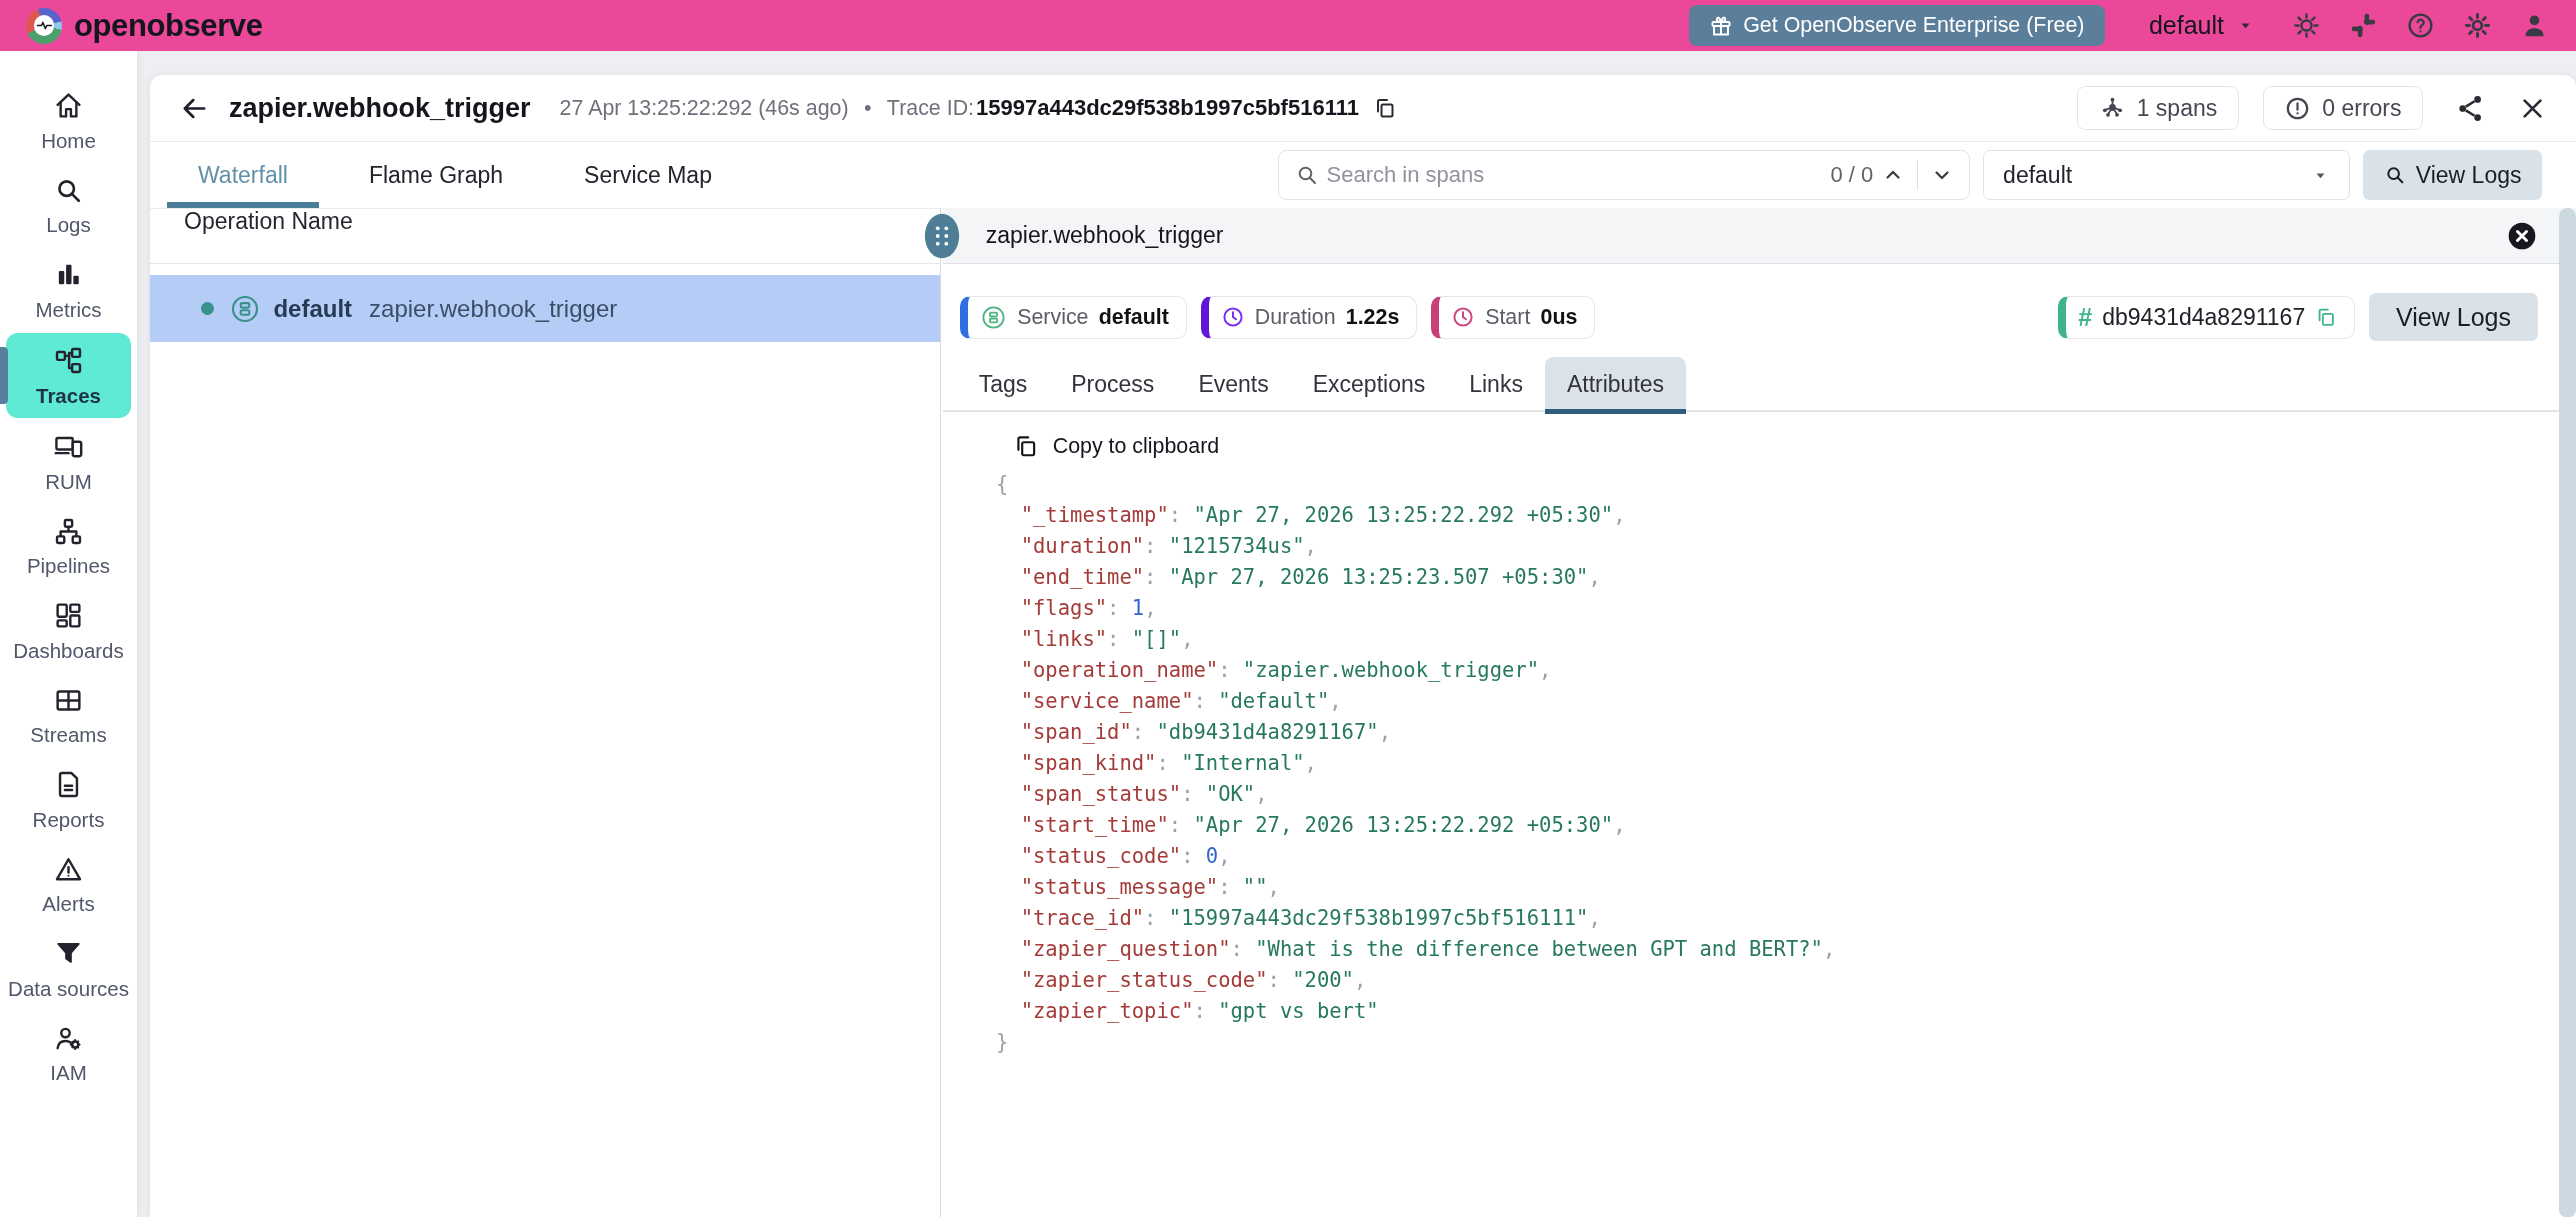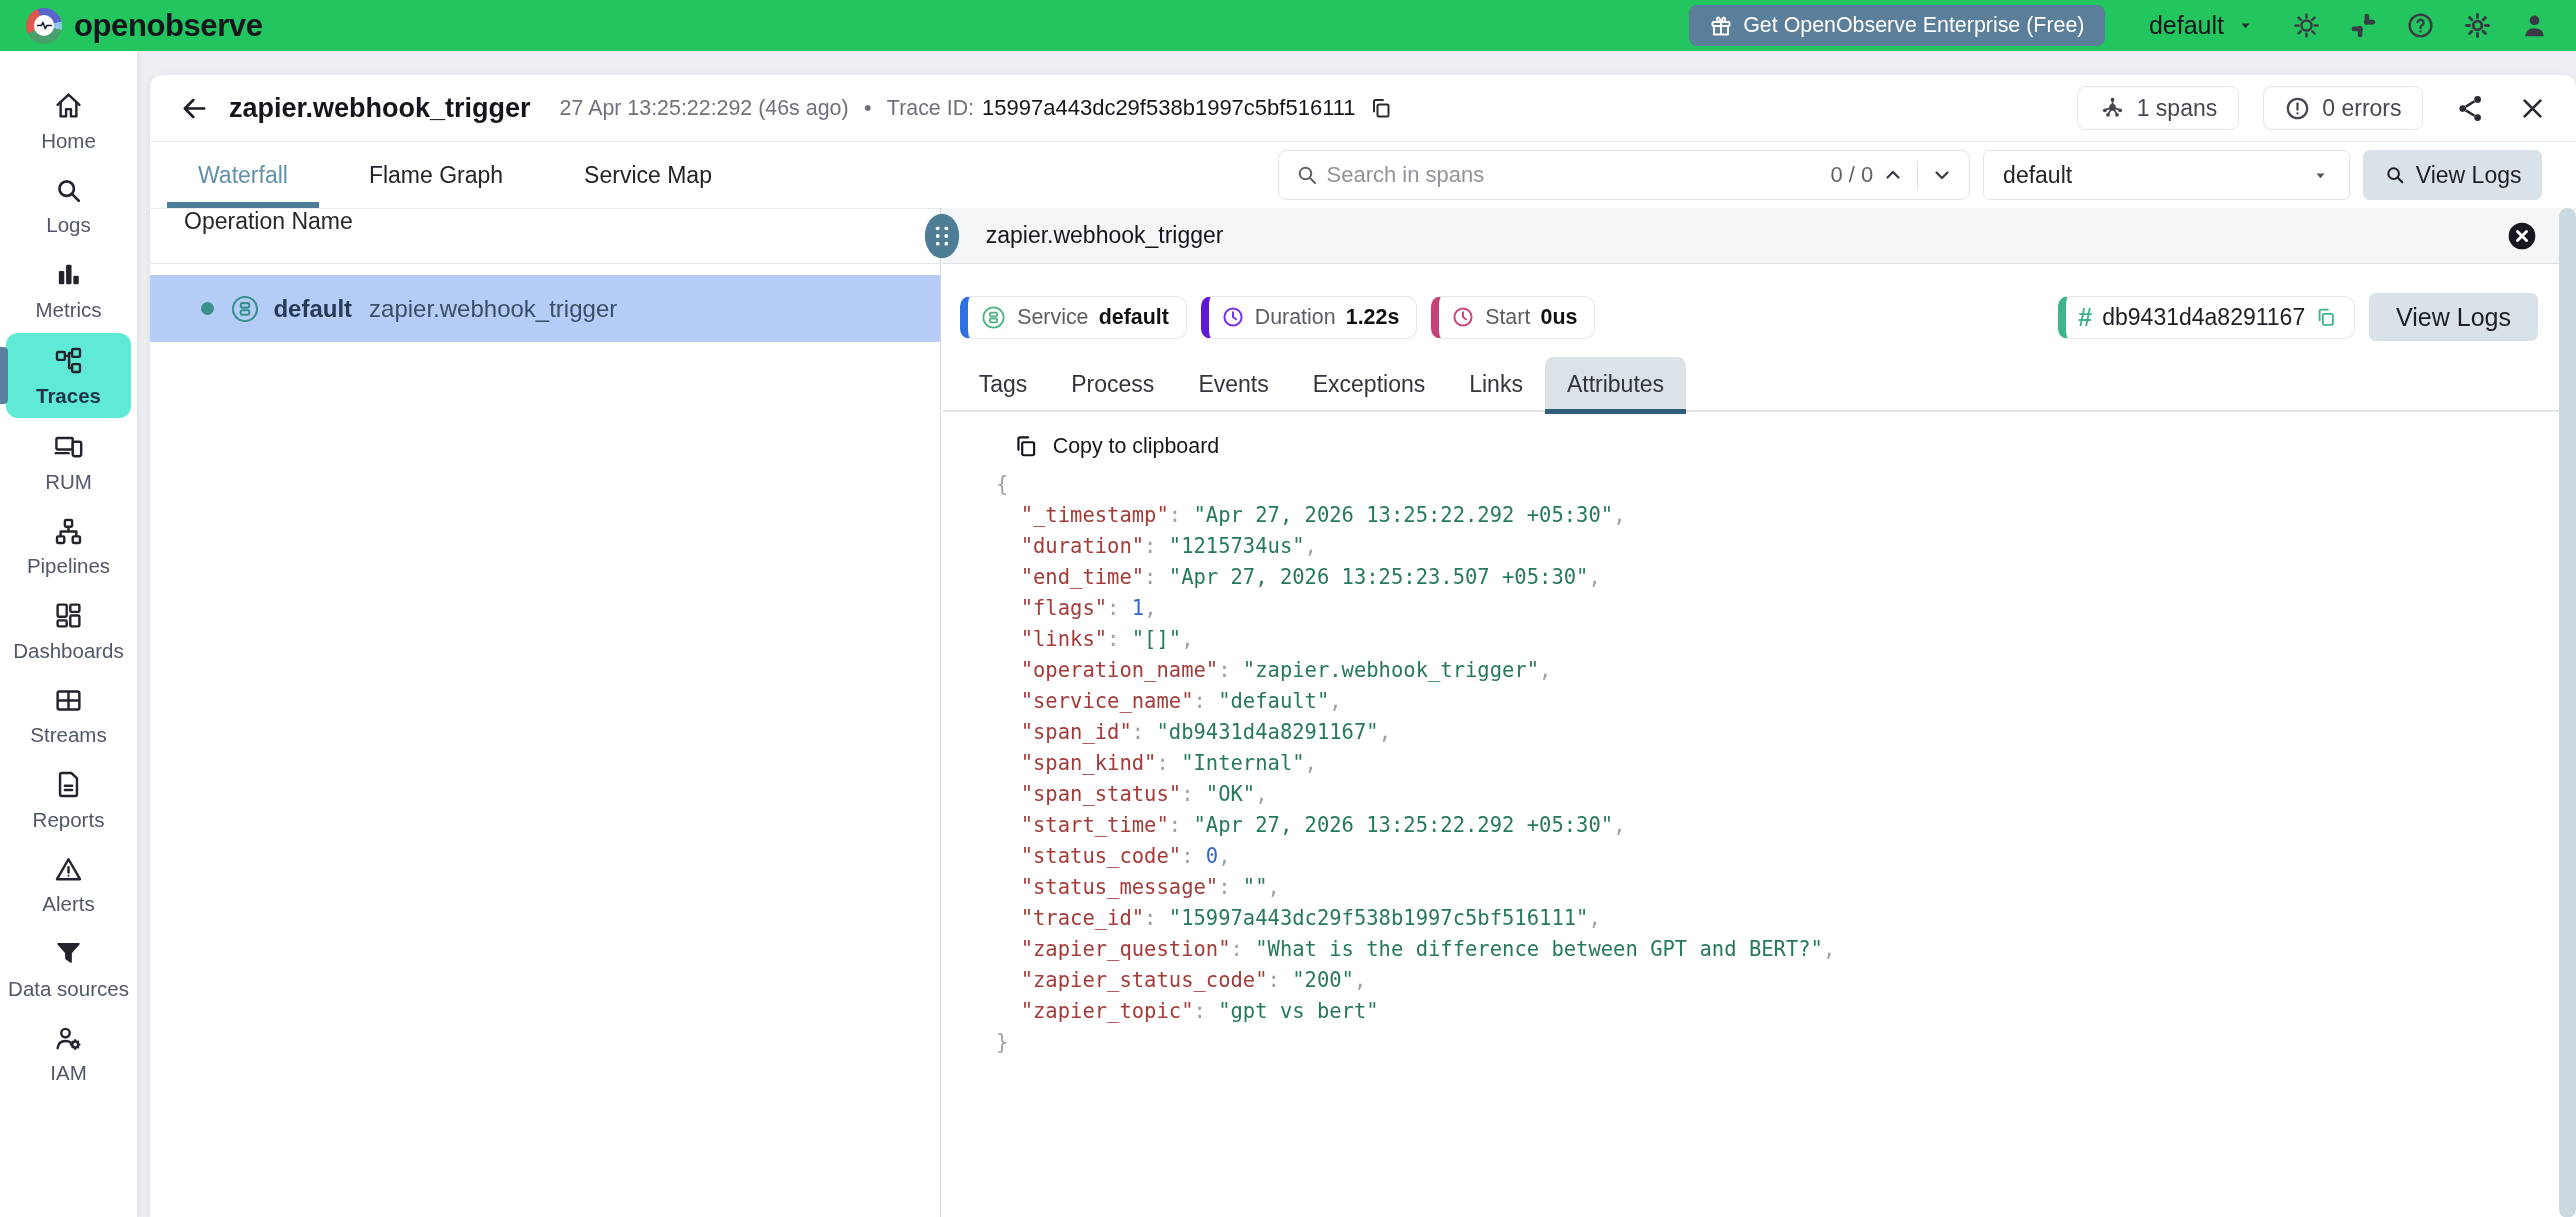--- a/index.html
+++ b/index.html
@@ -1,21 +1,21 @@
 <!DOCTYPE html>
 <html style="font-size:13.7px"><head>
 <meta charset="utf-8">
 <style>
   *{margin:0;padding:0;box-sizing:border-box}
   html,body{width:2576px;height:1218px}
   body{position:relative;overflow:hidden;background:#edeff2;font-family:"Liberation Sans",sans-serif;color:#1c1c28}
   svg{display:block;flex:none}
 
   
-  .topbar{position:absolute;left:0;top:0;width:2576px;height:51px;background:#22c55e;display:flex;align-items:center;padding:0 26px;z-index:5}
+  .topbar{position:absolute;left:0;top:0;width:2576px;height:51px;background:#ec4899;display:flex;align-items:center;padding:0 26px;z-index:5}
   .logo-badge{width:36px;height:36px;border-radius:50%;background:conic-gradient(from 0deg,#5a64cc 0 75deg,#8ec9ea 75deg 102deg,#49a06a 102deg 245deg,#dd5750 245deg 340deg,#5a64cc 340deg 360deg);display:flex;align-items:center;justify-content:center}
   .logo-core{width:20.5px;height:20.5px;border-radius:50%;background:#fff;display:flex;align-items:center;justify-content:center}
   .brand{font-size:31px;font-weight:800;letter-spacing:-0.4px;color:#15151d;margin-left:12px}
   .tb-spacer{flex:1}
   .ent-btn{height:41px;padding:0 20.5px;border-radius:7.7px;background:#5b7e9a;color:#fff;font-size:21.4px;display:flex;align-items:center;gap:10.2px;cursor:pointer}
   .org-sel{margin-left:44px;display:flex;align-items:center;gap:12px;font-size:25px;color:#15151d;cursor:pointer}
   .tb-icons{margin-left:36px;display:flex;align-items:center;gap:26px;color:#3a3a44}
   .tb-icons .tbi{width:31px;height:31px;display:flex;align-items:center;justify-content:center;cursor:pointer}
 
   
@@ -29,21 +29,21 @@
   
   .card{position:absolute;left:150px;top:75px;width:2426px;height:1143px;background:#fff;border-radius:12px 12px 0 0;box-shadow:0 1.7px 8.5px rgba(0,0,0,.08)}
 
   
   .t-header{position:absolute;left:0;top:0;width:100%;height:67px;display:flex;align-items:center;padding:0 29px;border-bottom:1.7px solid #ececef}
   .back-btn{width:31px;height:31px;color:#1c1c28;cursor:pointer;margin-right:19px;display:flex;align-items:center;justify-content:center}
   .t-title{font-size:27px;font-weight:700;color:#15151d}
   .t-meta{font-size:21.4px;color:#70707c;margin-left:29px}
   .t-dot{font-size:21.4px;color:#70707c;margin:0 15.4px}
   .t-idlabel{font-size:21.4px;color:#70707c}
-  .t-idvalue{font-size:22px;font-weight:400;color:#15151d;margin-left:8px}
+  .t-idvalue{font-size:22px;font-weight:700;color:#15151d;margin-left:2px}
   .t-copy{color:#2a2a33;margin-left:13.7px;cursor:pointer}
   .t-right{margin-left:auto;display:flex;align-items:center}
   .chip{height:44px;padding:0 20.5px;border:1.7px solid #e3e4e8;border-radius:8.5px;display:flex;align-items:center;gap:11px;font-size:23px;color:#474753;background:#fff}
   .chip + .chip{margin-left:24px}
   .hd-icon{color:#2a2a33;cursor:pointer;margin-left:32px}
 
   
   .toolbar{position:absolute;left:0;top:67px;width:100%;height:67px;display:flex;align-items:stretch;border-bottom:1.7px solid #e9eaec;padding-left:17px}
   .vtab{position:relative;display:flex;align-items:center;padding:0 31px;margin-right:19px;font-size:23px;color:#23232c;cursor:pointer}
   .vtab.active{color:#6290aa}

